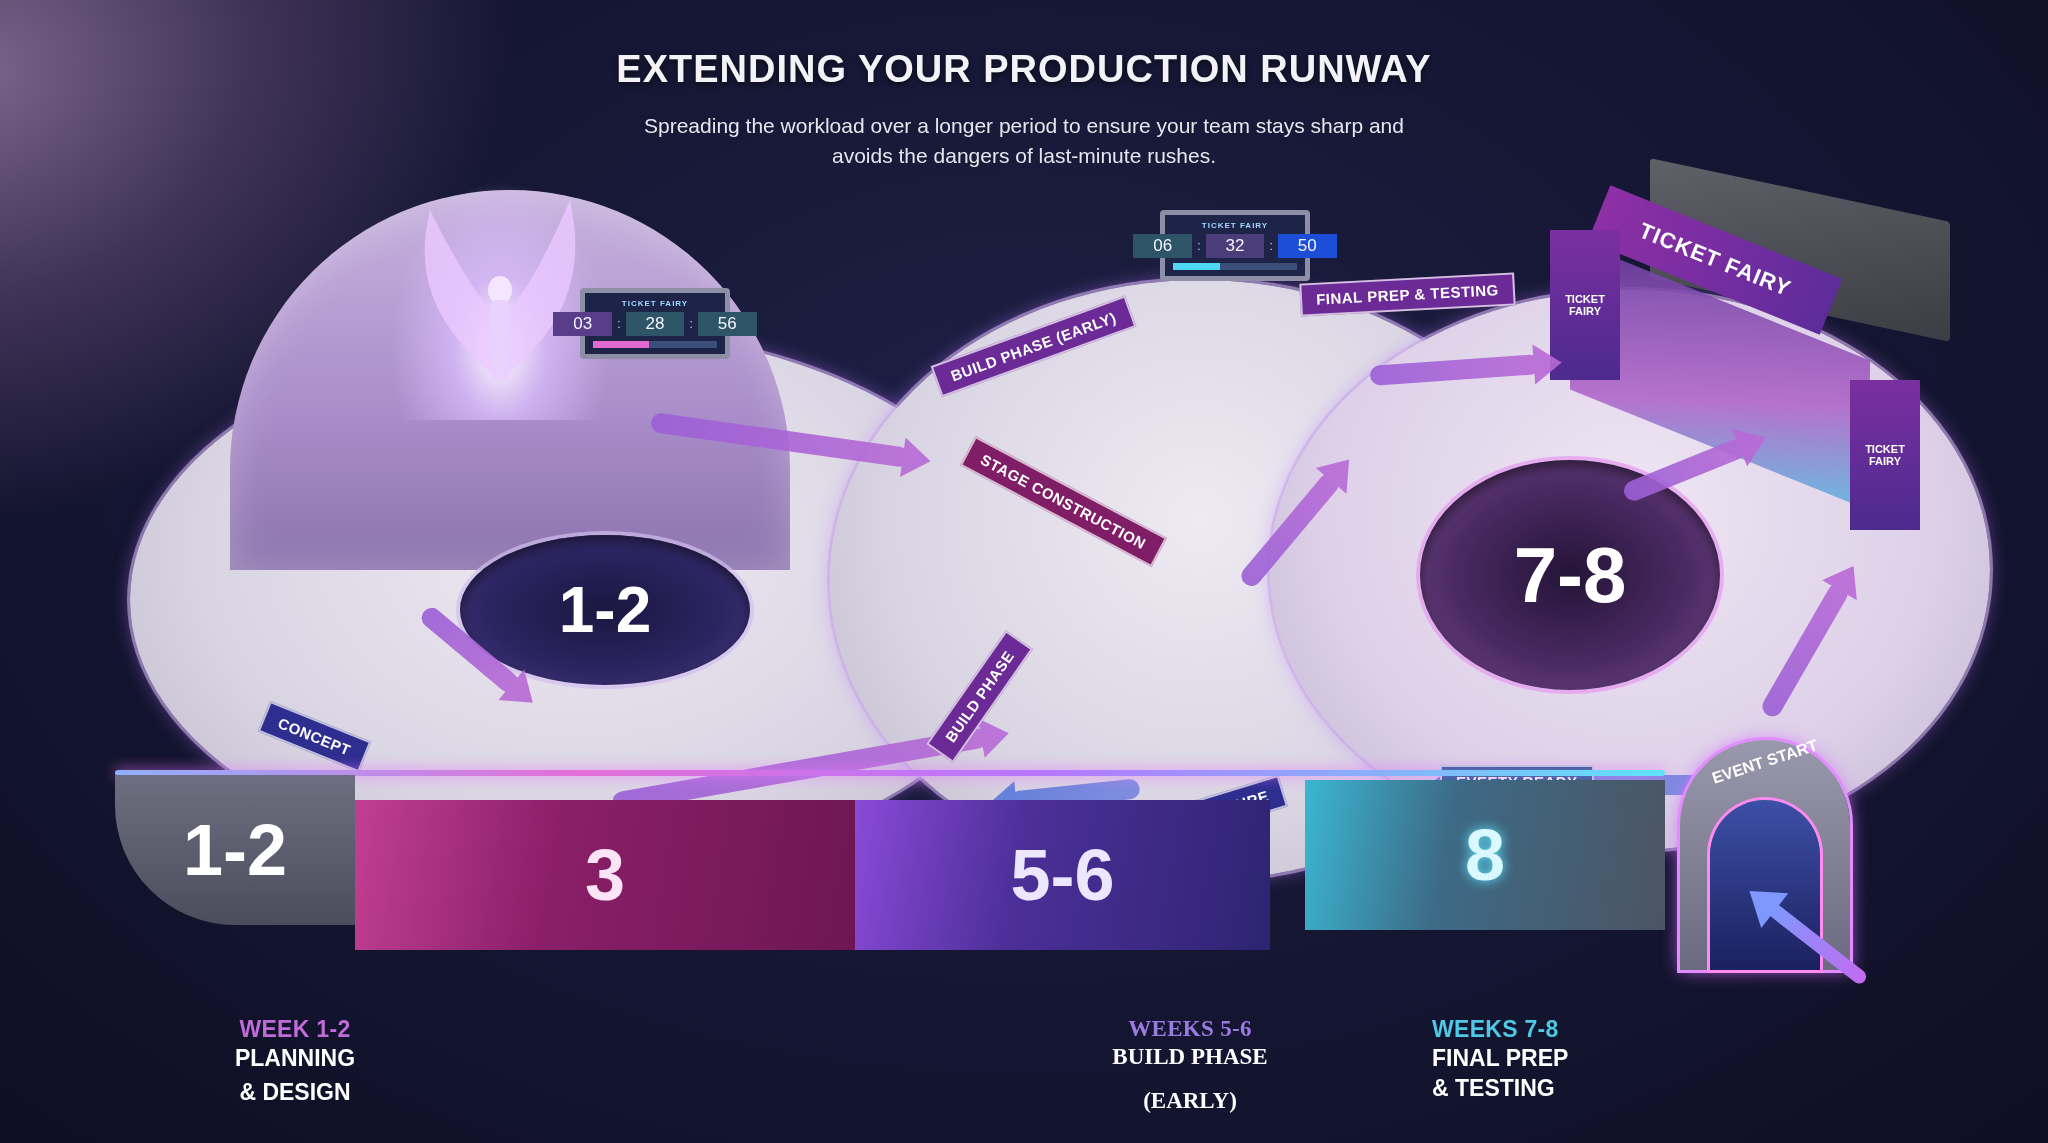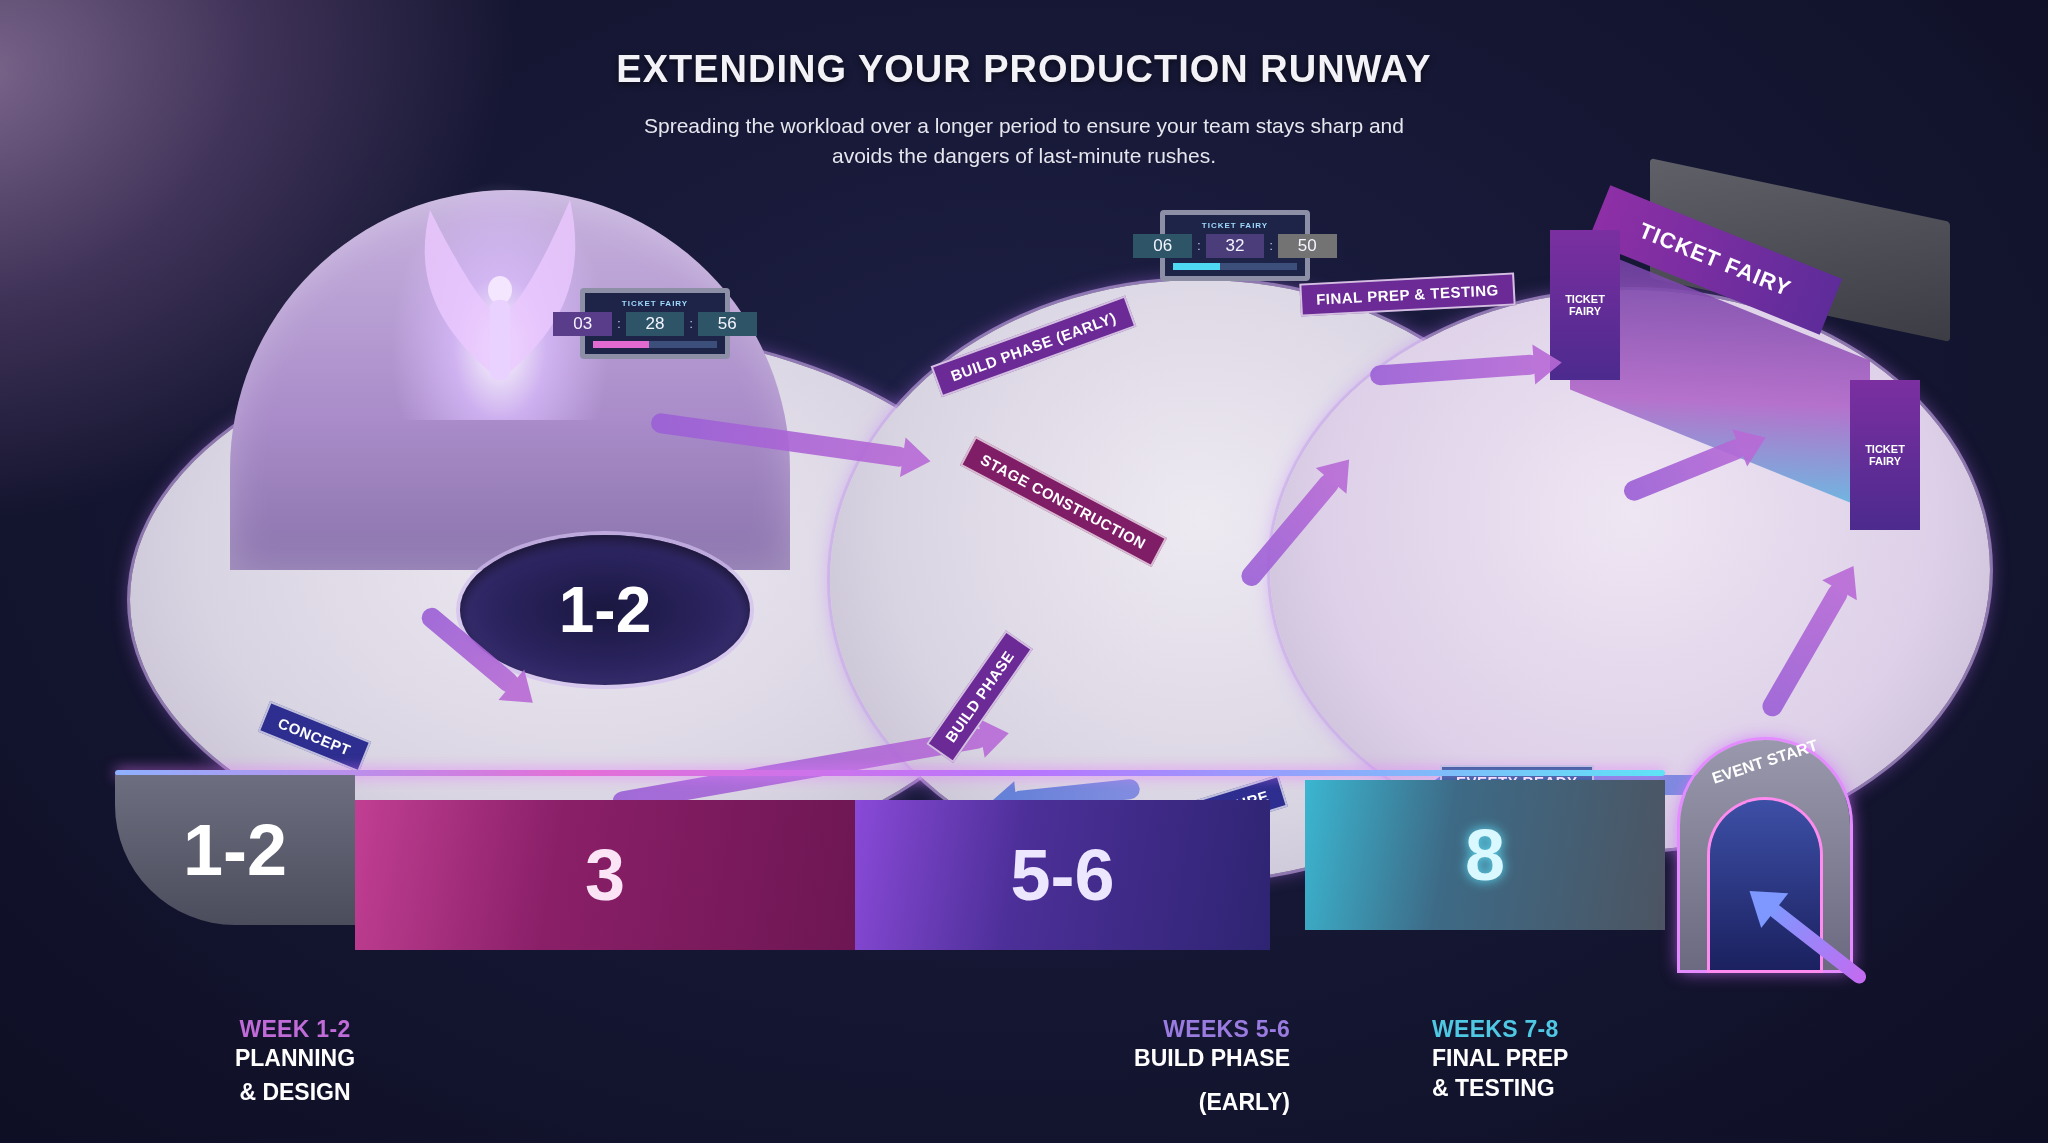--- a/index.html
+++ b/index.html
@@ -148,21 +148,21 @@
     border-right: 32px solid #7e98ff; border-top: 22px solid transparent; border-bottom: 22px solid transparent;
   }
 
   
   .legend { position: absolute; top: 1016px; left: 0; width: 100%; height: 110px; }
   .legend-item { position: absolute; text-align: center; font-weight: 700; }
   .legend-item .wk { font-size: 23px; letter-spacing: 0.3px; }
   .legend-item .desc { font-size: 23px; line-height: 1.15; color: #ffffff; margin-top: 2px; }
   .legend-item.i1 { left: 215px; width: 160px; }
   .legend-item.i2 { left: 640px; width: 160px; text-align: left; }
-  .legend-item.i3 { left: 1090px; width: 200px; text-align: right; }
+  .legend-item.i3 { left: 1090px; width: 200px; text-align: center; font-family: Liberation Serif, serif; }
   .legend-item.i4 { left: 1432px; width: 200px; text-align: left; }
 </style>
 </head>
 <body>
 
 <div class="spotlight"></div>
 
 <div class="header">
   <div class="title">EXTENDING YOUR PRODUCTION RUNWAY</div>
   <div class="subtitle">Spreading the workload over a longer period to ensure your team stays sharp and avoids the dangers of last-minute rushes.</div>
@@ -177,20 +177,21 @@
   <div class="wing-statue">
     <svg viewBox="0 0 220 240">
       <path d="M110 200 C60 160 20 110 40 30 C70 90 90 120 110 140 Z" fill="rgba(235,200,255,0.8)"></path>
       <path d="M110 200 C160 160 200 110 180 20 C150 90 130 120 110 140 Z" fill="rgba(235,200,255,0.8)"></path>
       <ellipse cx="110" cy="110" rx="12" ry="14" fill="#f4e6ff"></ellipse>
       <rect x="100" y="120" width="20" height="80" rx="8" fill="#e9d2ff"></rect>
     </svg>
   </div>
 
   <div class="hole h1">1-2</div>
+  <div class="hole h2">7-8</div>
 
   <div class="screen" style="left:470px; top:128px; width:150px;">
     <div class="stitle">TICKET FAIRY</div>
     <div class="digits">
       <span class="d" style="background:#5a3d8a">03</span>
       <span class="sep">:</span>
       <span class="d" style="background:#2e5567">28</span>
       <span class="sep">:</span>
       <span class="d" style="background:#2e5567">56</span>
     </div>
@@ -199,21 +200,21 @@
       </div>
   </div>
 
   <div class="screen" style="left:1050px; top:50px; width:150px;">
     <div class="stitle">TICKET FAIRY</div>
     <div class="digits">
       <span class="d" style="background:#2e5567">06</span>
       <span class="sep">:</span>
       <span class="d" style="background:#4a3d7a">32</span>
       <span class="sep">:</span>
-      <span class="d" style="background:#737373">50</span>
+      <span class="d" style="background:#1d4ed8">50</span>
     </div>
     <div class="bar">
         <span style="width:38%; background:#4fd8f2;"></span>
       </div>
   </div>
 
   <div class="stage">
     <div class="roof"></div>
     <div class="floor"></div>
     <div class="banner">TICKET FAIRY</div>

